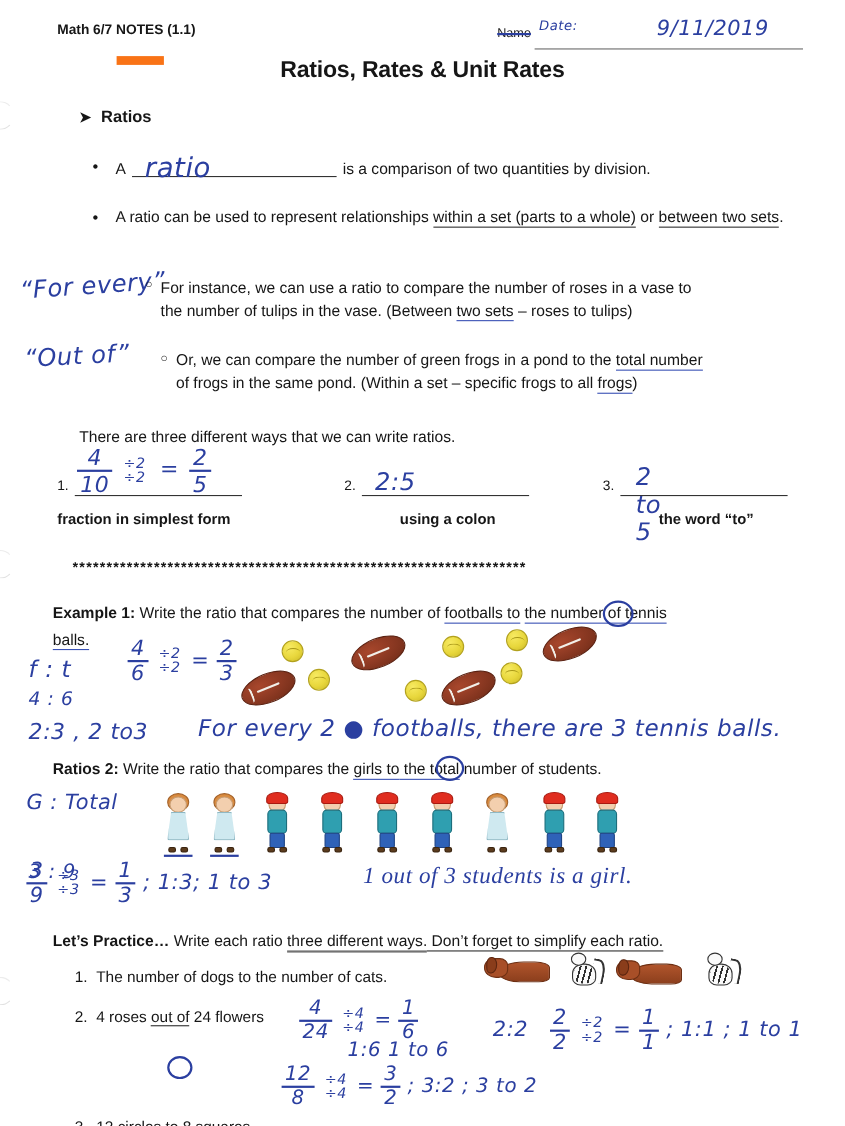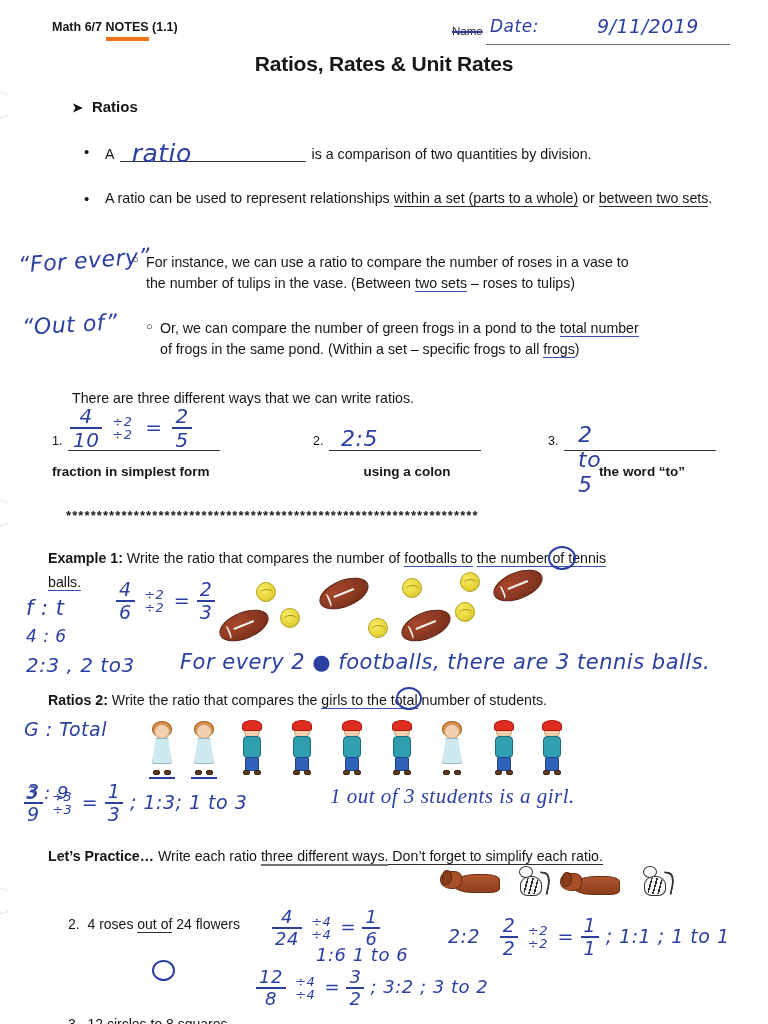--- a/index.html
+++ b/index.html
@@ -26,29 +26,29 @@
     font-style: italic;
     font-weight: 500;
     letter-spacing: 0.5px;
   }
   .abs { position: absolute; }
 
   
   #hdr-course {
     left: 52px; top: 20px; font-size: 12.5px; font-weight: bold;
   }
-  #hdr-course .u { border-bottom: 4px solid #f97316; padding-bottom: 3px; text-align: center; }
+  #hdr-course .u { border-bottom: 8px solid #f97316; padding-bottom: 17px; text-align: center; }
   #name-date-wrap { left: 452px; top: 14px; width: 278px; height: 34px; }
   #name-label {
     position: absolute; left: 0px; top: 11px; font-size: 11.5px; font-weight: normal;
     text-decoration: line-through; text-decoration-color: #2b3fa0;
     text-decoration-thickness: 1.5px; color: #222;
   }
   #date-hw {
-    position: absolute; left: 38px; top: 2px; font-size: 17px;
+    position: absolute; left: 38px; top: 2px; font-size: 12px;
   }
   #date-val { position: absolute; left: 145px; top: 1px; font-size: 19px; }
   #name-rule {
     position: absolute; left: 34px; top: 30px; width: 244px;
     border-bottom: 1.4px solid #6b6b6b;
   }
 
   #title {
     left: 0; top: 52px; width: 768px; text-align: center;
     font-size: 21px; font-weight: bold; letter-spacing: -0.2px;
@@ -497,20 +497,21 @@
       <span class="bar"></span>
       <span class="d">3</span>
     </span>
     <span>; 1:3;  1 to 3</span>
   </div>
 
   <div class="abs hw" id="ex2-sent">1 out of 3 students is a girl.</div>
 
   <div class="abs printed" id="prac-head"><b>Let’s Practice…</b><span> Write each ratio </span><span class="pwave">three different ways.</span><span class="u-blue">  Don’t forget to simplify each ratio.</span></div>
 
+  <div class="abs printed pnum" id="p1"><span>1.</span>&nbsp;&nbsp;<span>The number of dogs to the number of cats.</span></div>
 
   <div class="abs printed pnum" id="p2"><span>2.</span>&nbsp;&nbsp;<span>4 roses </span><span class="u-blue">out of</span><span> 24 flowers</span></div>
 
   <div class="abs printed pnum" id="p3"><span>3.</span>&nbsp;&nbsp;<span>12 </span><span class="u-blue">circles to</span><span class="u-blue"> 8</span><span> squares</span></div>
   <div class="abs" id="p3-circle"></div>
 
   <div class="dog" style="left:440px; top:868px;">
     <div class="dog-body"></div>
     <div class="dog-head"></div>
     <div class="dog-ear"></div>

